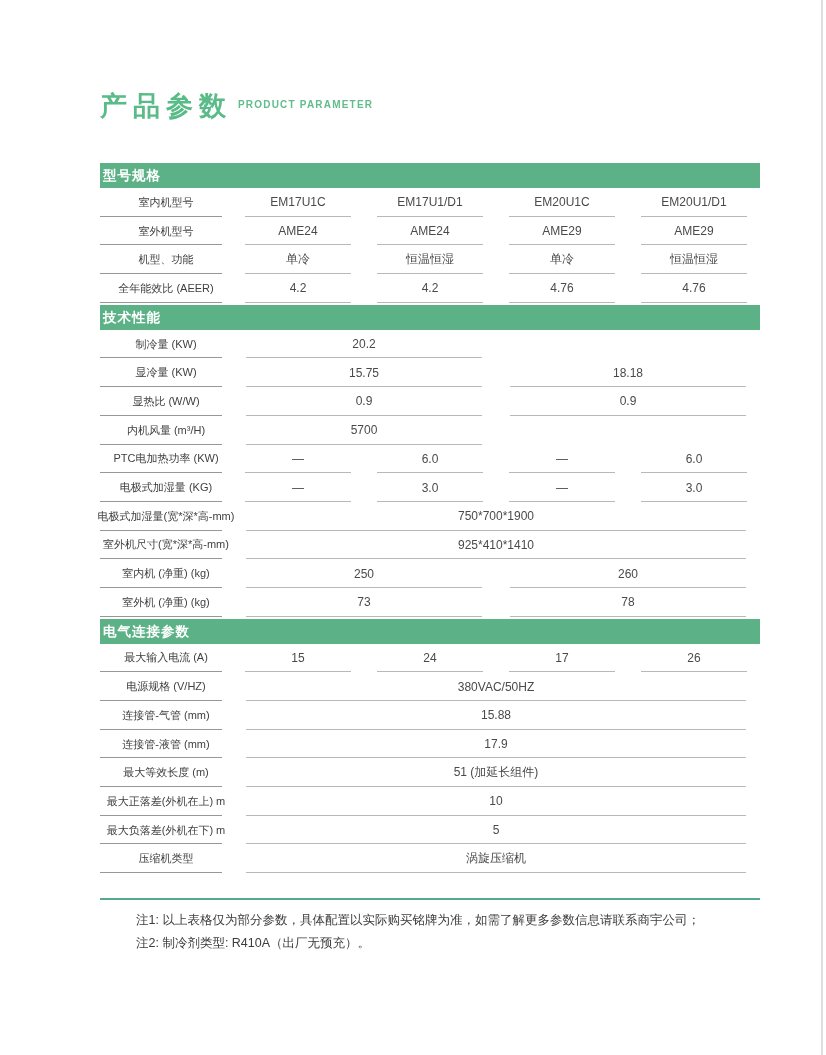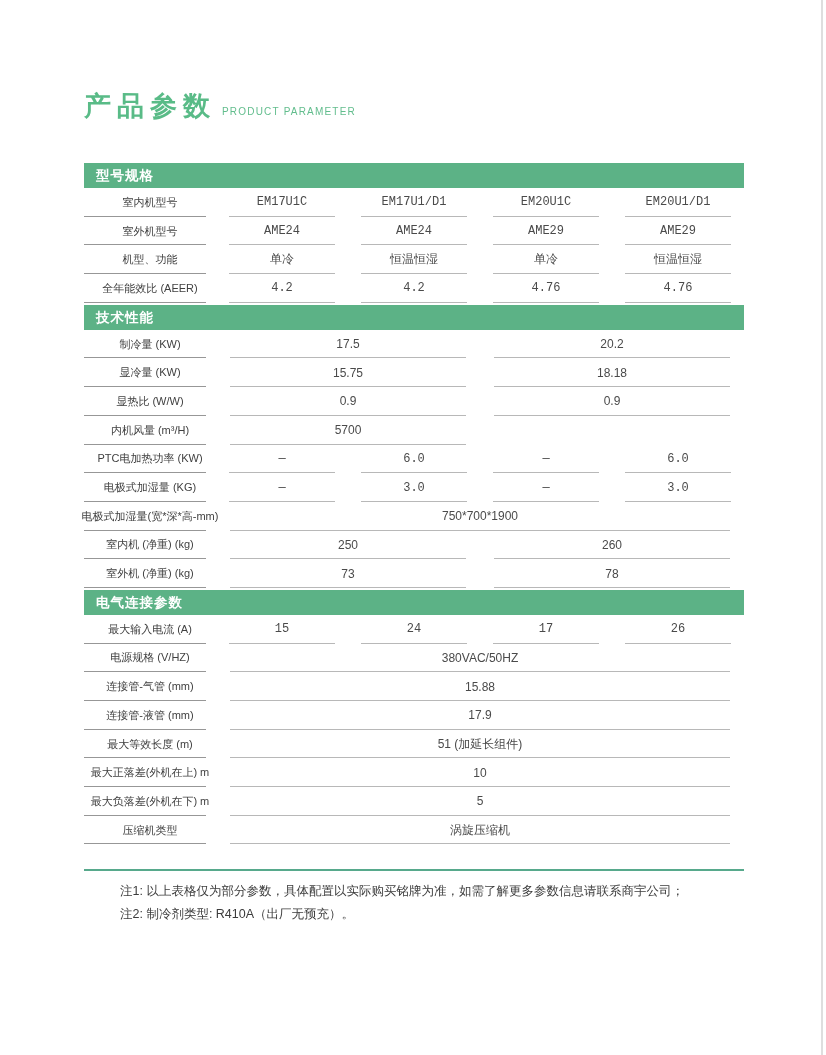--- a/index.html
+++ b/index.html
@@ -8,55 +8,55 @@
     background:#ffffff;
     position:relative;
     overflow:hidden;
     font-family:"Liberation Sans","DejaVu Sans",sans-serif;
     -webkit-font-smoothing:antialiased;
   }
   .page-edge {
     position:absolute; top:0; bottom:0; right:3px; width:2px;
     background:#dedede;
   }
-  .content { position:absolute; left:84px; top:0; width:660px; }
+  .content { position:absolute; left:100px; top:0; width:660px; }
 
   
   .title-row { margin-top:84px; height:36px; display:flex; align-items:flex-end; }
   .title {
     font-size:27px; font-weight:bold; color:#59bb87;
     letter-spacing:6px; line-height:1;
   }
   .subtitle {
     font-size:10px; color:#62bd8d; letter-spacing:1.2px;
-    margin-left:6px; margin-bottom:3px; font-weight:normal;
+    margin-left:6px; margin-bottom:10px; font-weight:bold;
   }
 
   
   .table { margin-top:43px; }
   .bar {
     height:25px; line-height:25px; margin-top:2px;
     background:#5cb286; color:#ffffff;
     font-size:13.5px; font-weight:bold;
-    padding-left:12px; box-sizing:border-box;
+    padding-left:3px; box-sizing:border-box;
     letter-spacing:1px;
   }
   .bar:first-child { margin-top:0; }
   .row { display:flex; height:28.7px; }
   .cell {
     position:relative; display:flex; align-items:center; justify-content:center;
     font-size:12px; color:#4a4a4a; white-space:nowrap; box-sizing:border-box;
   }
   .cell::after {
     content:""; position:absolute; bottom:0; height:0;
     border-bottom:1px solid #b8b8b8;
   }
   .cell.label { width:132px; color:#3f3f3f; font-size:11px; }
   .cell.label::after { left:0; right:10px; border-color:#979797; }
-  .s1 { width:132px;font-family:Liberation Mono, monospace; } .s1::after { left:13px; right:13px; }
+  .s1 { width:132px; } .s1::after { left:13px; right:13px; }
   .s2 { width:264px; } .s2::after { left:14px; right:14px; }
   .s4 { width:528px;text-align:center; } .s4::after { left:14px; right:14px; }
 
   
   .divider { margin-top:25px; height:2px; background:#57a98c; }
   .notes { margin-top:9px;margin-left:36px; }
   .note { font-size:12.5px; color:#3c3c3c; line-height:22.5px; }
 </style>
 </head>
 <body>
@@ -98,21 +98,20 @@
       <div class="cell label">全年能效比 (AEER)</div>
       <div class="cell s1">4.2</div>
       <div class="cell s1">4.2</div>
       <div class="cell s1">4.76</div>
       <div class="cell s1">4.76</div>
     </div>
 
     <div class="bar">技术性能</div>
     <div class="row">
       <div class="cell label">制冷量 (KW)</div>
-      <div class="cell s2">17.5</div>
       <div class="cell s2">20.2</div>
     </div>
     <div class="row">
       <div class="cell label">显冷量 (KW)</div>
       <div class="cell s2">15.75</div>
       <div class="cell s2">18.18</div>
     </div>
     <div class="row">
       <div class="cell label">显热比 (W/W)</div>
       <div class="cell s2">0.9</div>
@@ -133,20 +132,24 @@
       <div class="cell label">电极式加湿量 (KG)</div>
       <div class="cell s1">—</div>
       <div class="cell s1">3.0</div>
       <div class="cell s1">—</div>
       <div class="cell s1">3.0</div>
     </div>
 
     <div class="row">
       <div class="cell label">电极式加湿量(宽*深*高-mm)</div>
       <div class="cell s4">750*700*1900</div>
+    </div>
+    <div class="row">
+      <div class="cell label">室外机尺寸(宽*深*高-mm)</div>
+      <div class="cell s4">925*410*1410</div>
     </div>
     <div class="row">
       <div class="cell label">室内机 (净重) (kg)</div>
       <div class="cell s2">250</div>
       <div class="cell s2">260</div>
     </div>
     <div class="row">
       <div class="cell label">室外机 (净重) (kg)</div>
       <div class="cell s2">73</div>
       <div class="cell s2">78</div>

